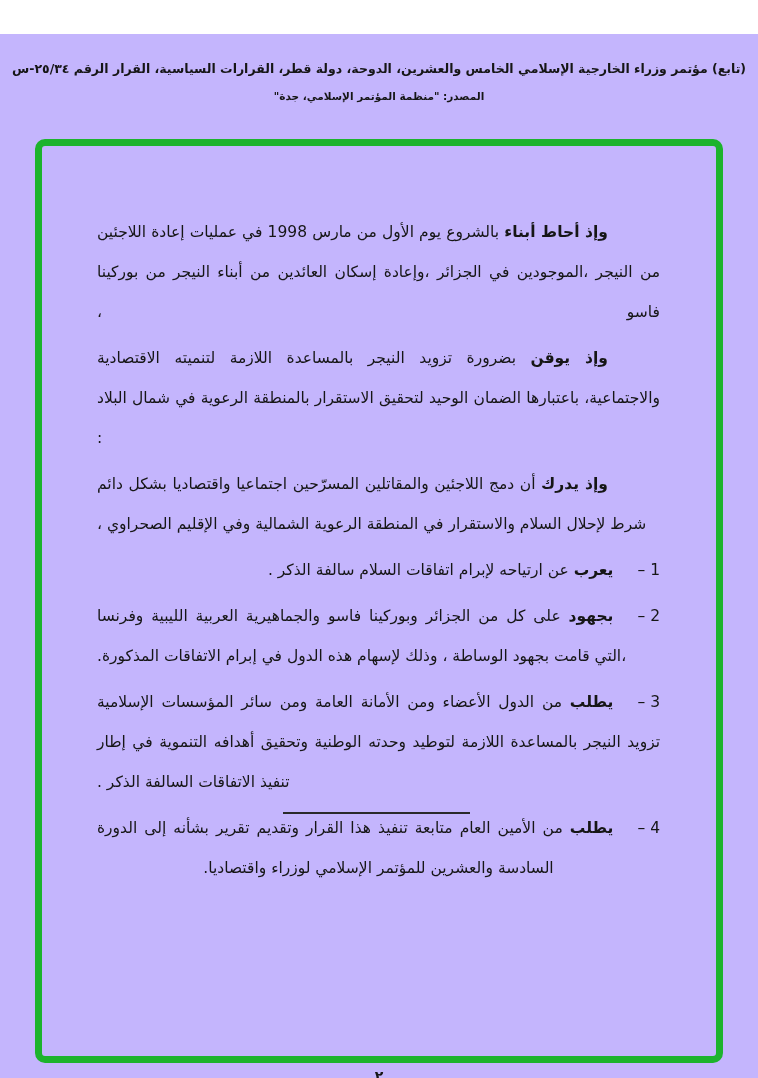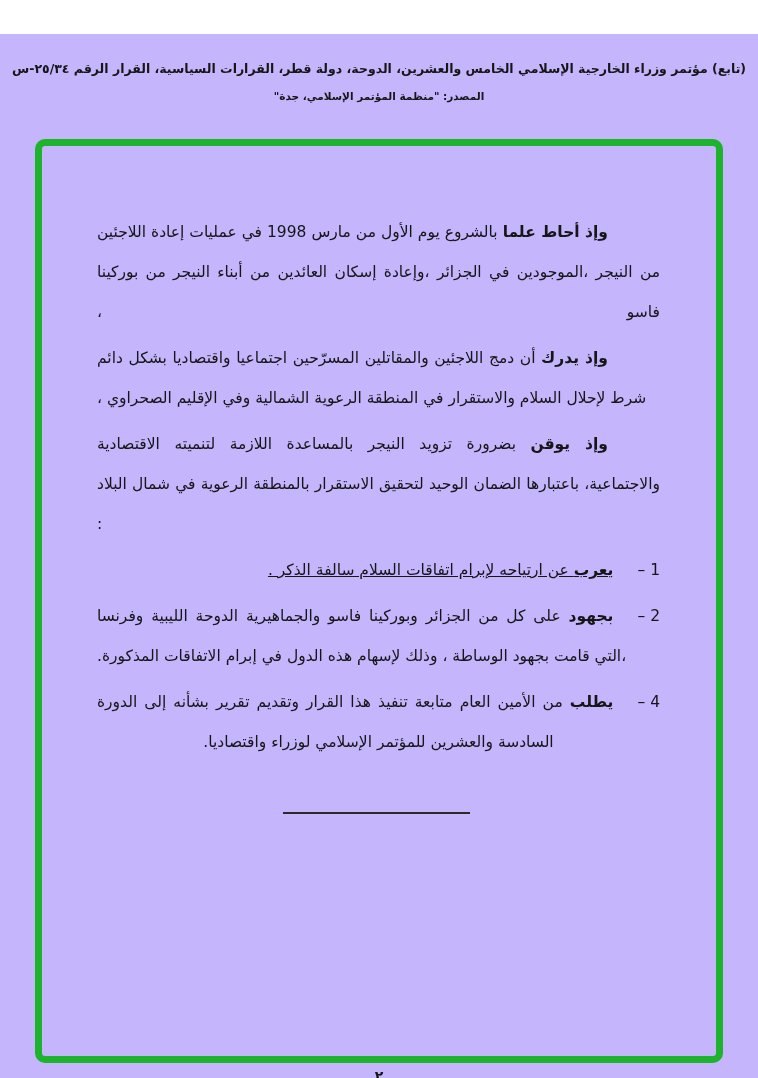--- a/index.html
+++ b/index.html
@@ -46,21 +46,21 @@
     position: absolute;
     top: 178px; right: 98px; left: 97px;
     direction: rtl;
     font-size: 15.5px;
     line-height: 40px;
     text-align: justify;
   }
   .content p { margin: 0 0 6px 0; }
   .opening { text-indent: 52px; }
   .item { margin: 0 0 10px 0; }
-  .item-1 { margin-bottom: 15px; text-decoration: underline; }
+  .item-1 { margin-bottom: 15px; }
   .marker {
     display: inline-block;
     margin-left: 24px;
     font-weight: normal;
   }
   .lead { font-weight: bold; }
   .last-justify { text-align-last: justify; }
   .last-left    { text-align-last: left; }
   .last-right   { text-align-last: right; }
   .last-center  { text-align-last: center; }
@@ -87,39 +87,42 @@
   <div class="header">
     <div class="header-line1">(تابع) مؤتمر وزراء الخارجية الإسلامي الخامس والعشرين، الدوحة، دولة قطر، القرارات السياسية، القرار الرقم ٢٥/٣٤-س</div>
     <div class="header-line2">المصدر:  "منظمة المؤتمر الإسلامي، جدة"</div>
   </div>
 
   <div class="frame" style="border-color: rgb(29, 179, 45);"></div>
 
   <div class="content">
 
     <p class="opening last-justify">
-      <b class="lead">وإذ أحاط علما</b><span> بالشروع يوم الأول من مارس 1998 في عمليات إعادة اللاجئين من النيجر ،الموجودين في الجزائر ،وإعادة إسكان العائدين من أبناء النيجر من بوركينا فاسو ،</span>
+      <b class="lead">وإذ أحاط أبناء</b><span> بالشروع يوم الأول من مارس 1998 في عمليات إعادة اللاجئين من النيجر ،الموجودين في الجزائر ،وإعادة إسكان العائدين من أبناء النيجر من بوركينا فاسو ،</span>
+    </p>
+
+    <p class="opening last-left">
+      <b class="lead">وإذ يوقن</b><span> بضرورة تزويد النيجر بالمساعدة اللازمة لتنميته الاقتصادية والاجتماعية، باعتبارها الضمان الوحيد لتحقيق الاستقرار بالمنطقة الرعوية في شمال البلاد :</span>
     </p>
 
     <p class="opening last-left">
       <b class="lead">وإذ يدرك</b><span> أن دمج اللاجئين والمقاتلين المسرّحين اجتماعيا واقتصاديا بشكل دائم شرط لإحلال السلام والاستقرار في المنطقة الرعوية الشمالية وفي الإقليم الصحراوي ،</span>
-    </p>
-
-    <p class="opening last-left">
-      <b class="lead">وإذ يوقن</b><span> بضرورة تزويد النيجر بالمساعدة اللازمة لتنميته الاقتصادية والاجتماعية، باعتبارها الضمان الوحيد لتحقيق الاستقرار بالمنطقة الرعوية في شمال البلاد :</span>
     </p>
 
     <p class="item item-1 last-right">
       <span class="marker">1 –</span><b class="lead">يعرب</b><span> عن ارتياحه لإبرام اتفاقات السلام سالفة الذكر .</span>
     </p>
 
     <p class="item last-left">
-      <span class="marker">2 –</span><b class="lead">بجهود</b><span> على كل من الجزائر وبوركينا فاسو والجماهيرية الدوحة الليبية وفرنسا ،التي قامت بجهود الوساطة ، وذلك لإسهام هذه الدول في إبرام الاتفاقات المذكورة.</span>
+      <span class="marker">2 –</span><b class="lead">بجهود</b><span> على كل من الجزائر وبوركينا فاسو والجماهيرية العربية الليبية وفرنسا ،التي قامت بجهود الوساطة ، وذلك لإسهام هذه الدول في إبرام الاتفاقات المذكورة.</span>
     </p>
 
+    <p class="item last-left">
+      <span class="marker">3 –</span><b class="lead">يطلب</b><span> من الدول الأعضاء ومن الأمانة العامة ومن سائر المؤسسات الإسلامية تزويد النيجر بالمساعدة اللازمة لتوطيد وحدته الوطنية وتحقيق أهدافه التنموية في إطار تنفيذ الاتفاقات السالفة الذكر .</span>
+    </p>
 
     <p class="item last-center">
       <span class="marker">4 –</span><b class="lead">يطلب</b><span> من الأمين العام متابعة تنفيذ هذا القرار وتقديم تقرير بشأنه إلى الدورة السادسة والعشرين للمؤتمر الإسلامي لوزراء واقتصاديا.</span>
     </p>
 
   </div>
 
   <div class="divider"></div>
 
   <div class="page-num">٢</div>

